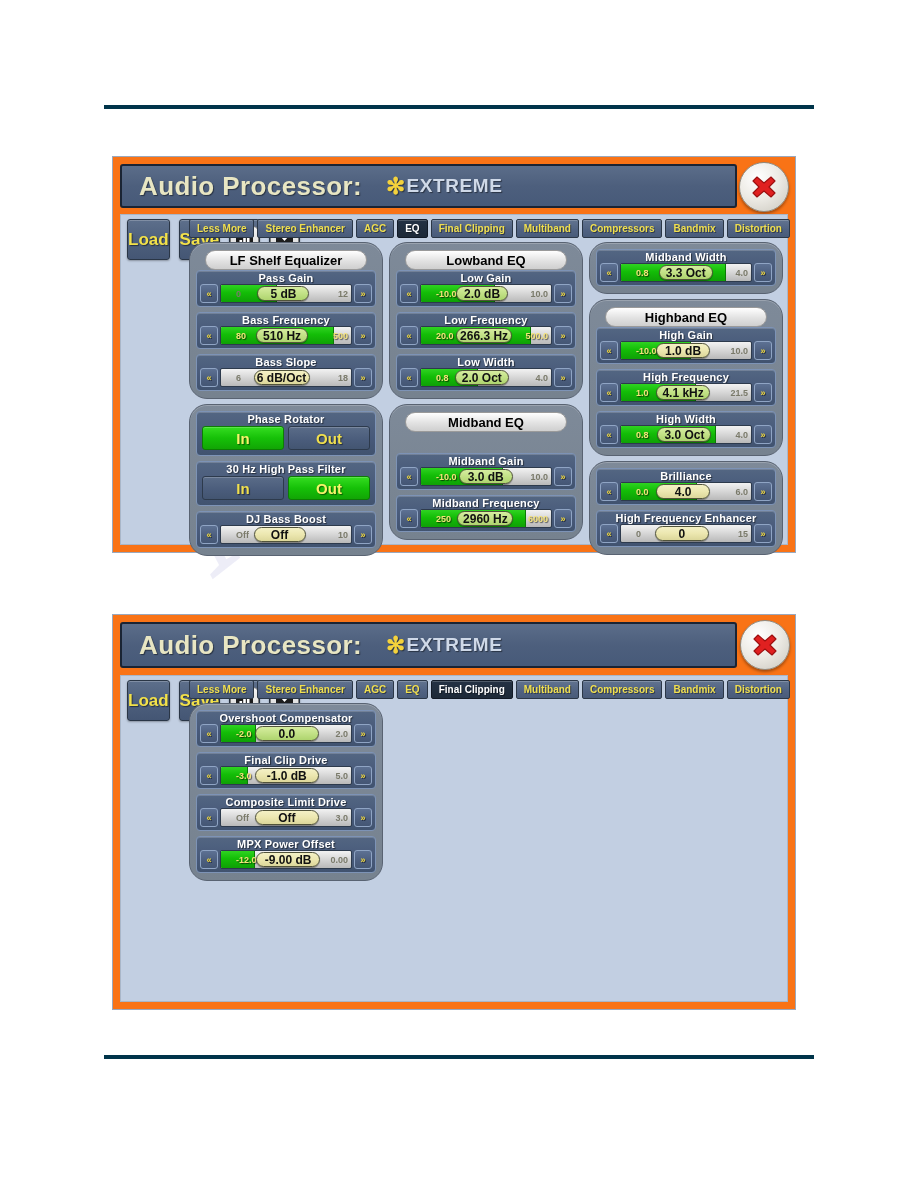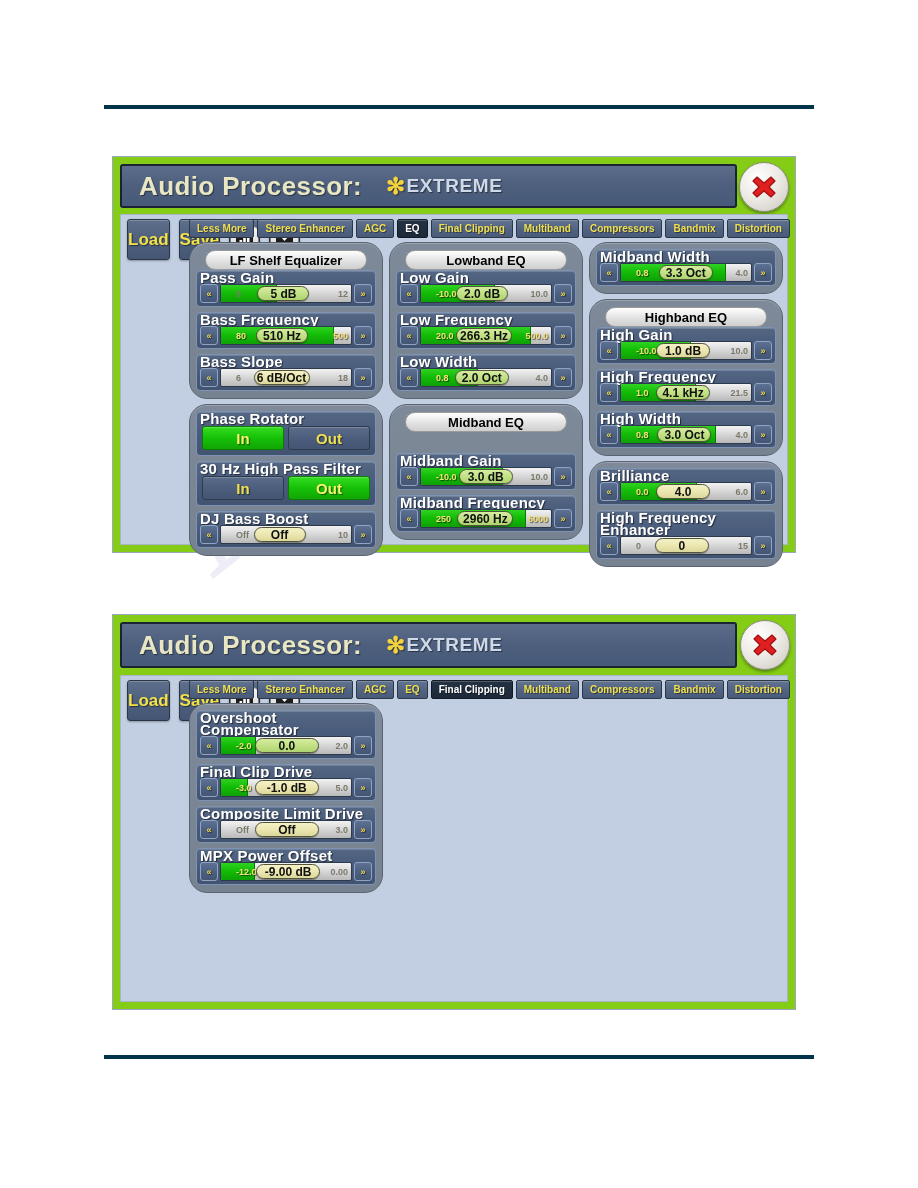--- a/index.html
+++ b/index.html
@@ -33,21 +33,21 @@
   .page-rule{
     position:absolute;left:104px;width:710px;height:4px;
     background:#00344a;
   }
   .page-rule.top{top:105px;}
   .page-rule.bottom{top:1055px;}
 
   
   .apwin{
     position:absolute;
-    background:#84cc16;
+    background:#f97316;
     border:1px solid #9aa8bd;
     box-sizing:border-box;
     z-index:2;
     text-decoration:underline;
   }
   .win1{left:112px;top:156px;width:684px;height:397px;}
   .win2{left:112px;top:614px;width:684px;height:396px;}
 
   .titlebar{
     position:absolute;left:7px;top:7px;right:58px;height:44px;
@@ -174,23 +174,23 @@
 
   
   .ctrl{
     background:linear-gradient(180deg,#536682 0%,#47597a 60%,#41536f 100%);
     border:1px solid #7d93b6;
     border-radius:4px;
     padding:1px 3px 3px 3px;
     box-shadow:inset 0 1px 0 rgba(255,255,255,.18);
   }
   .ctrl-label{
-    text-align:left;
+    text-align:center;
     color:#ffffff;
-    font-size:15px;font-weight:bold;
+    font-size:11px;font-weight:bold;
     line-height:12px;
     text-shadow:1px 1px 1px rgba(0,0,0,.55);
     letter-spacing:.2px;
   }
   .ctrl-row{display:flex;align-items:center;gap:2px;}
 
   .arrow{
     width:16px;height:17px;flex:0 0 16px;
     background:linear-gradient(180deg,#5d7193 0%,#4b5d7d 60%,#445674 100%);
     border:1px solid #8fa4c4;

